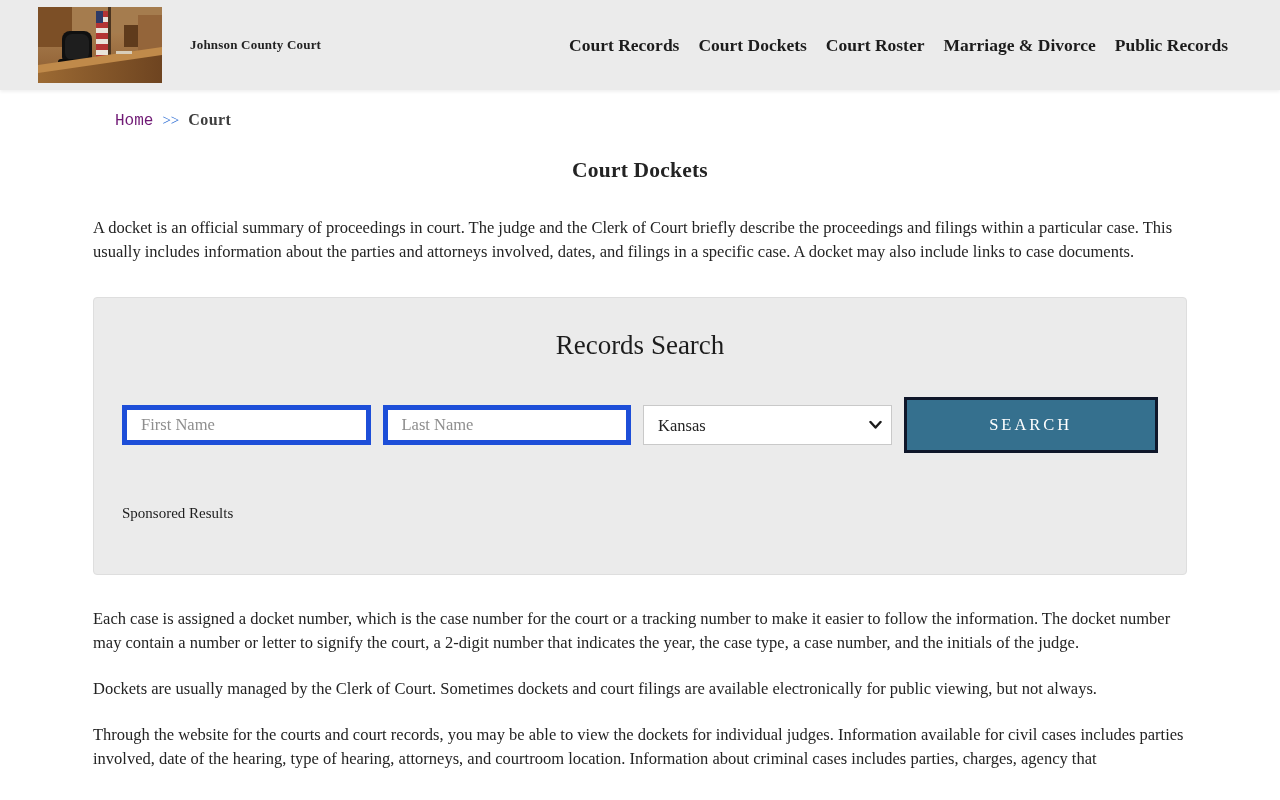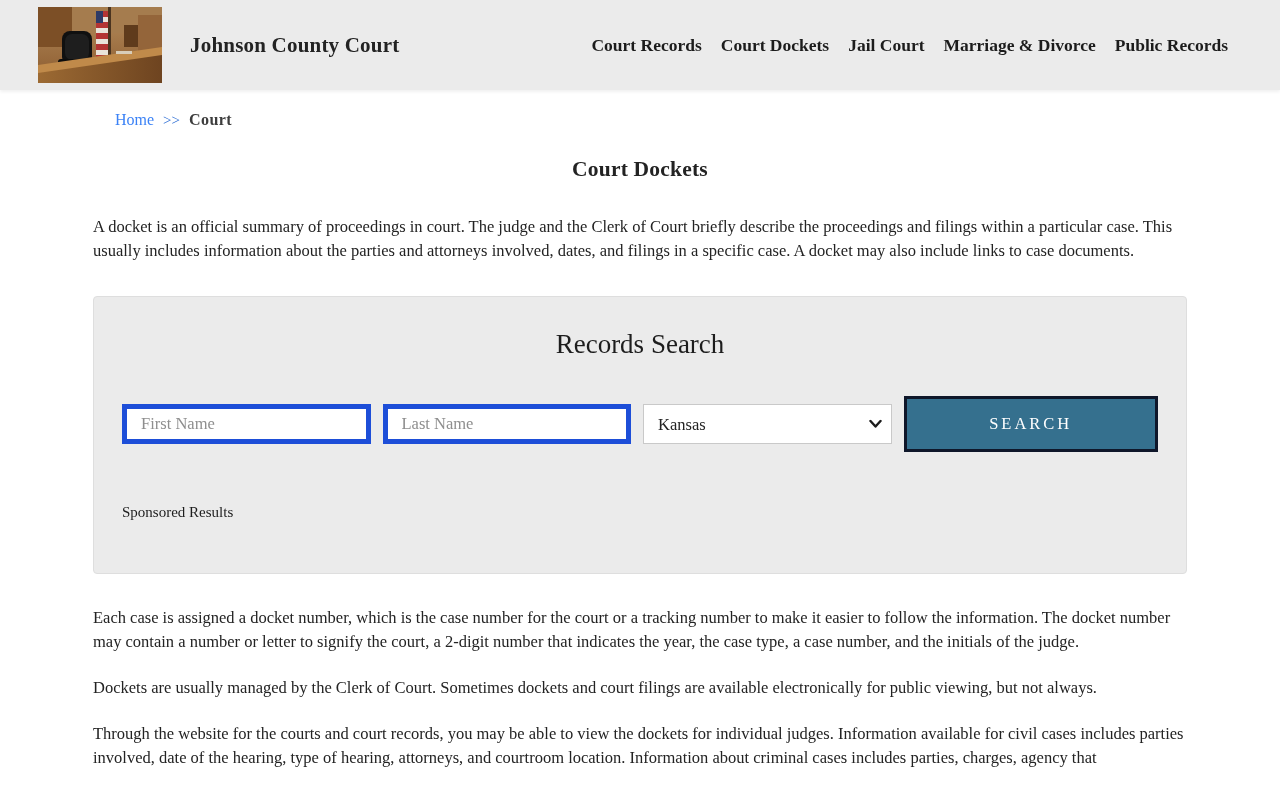--- a/index.html
+++ b/index.html
@@ -19,21 +19,21 @@
     padding: 0 52px 0 38px;
     box-shadow: 0 2px 3px rgba(0,0,0,0.06);
   }
   .logo {
     width: 124px;
     height: 76px;
     flex: 0 0 auto;
     display: block;
   }
   .site-title {
-    font-size: 21px;
+    font-size: 13px;
     font-weight: bold;
     margin-left: 28px;
     letter-spacing: 0.2px;
     white-space: nowrap;
   }
   .nav {
     margin-left: auto;
     display: flex;
     gap: 19px;
     align-items: center;
@@ -52,23 +52,24 @@
     max-width: 1116px;
     margin: 0 auto;
     padding: 0 11px;
   }
   .breadcrumb {
     margin-top: 21px;
     padding-left: 22px;
     font-size: 16px;
   }
   .breadcrumb .home {
-    color: #3b82f6;
+    color: #701a75;
     text-decoration: none;
     cursor: pointer;
+    font-family: Liberation Mono, monospace;
   }
   .breadcrumb .sep {
     color: #2a6bd4;
     margin: 0 9px;
     font-size: 15px;
   }
   .breadcrumb .current {
     color: #3d3d3d;
     font-weight: bold;
     letter-spacing: 0.4px;
@@ -210,21 +211,21 @@
     <polygon points="0,62 124,44 124,76 0,76" fill="url(#bench)"></polygon>
     <polygon points="0,58 124,40 124,48 0,66" fill="#c08a4a"></polygon>
     <rect x="78" y="44" width="16" height="3" fill="#d8cdb9"></rect>
   </svg>
 
   <div class="site-title">Johnson County Court</div>
 
   <div class="nav">
     <a>Court Records</a>
     <a>Court Dockets</a>
-    <a>Jail Court</a>
+    <a>Court Roster</a>
     <a>Marriage &amp; Divorce</a>
     <a>Public Records</a>
   </div>
 </div>
 
 <div class="container">
 
   <div class="breadcrumb">
     <a class="home">Home</a><span class="sep">&gt;&gt;</span><span class="current">Court</span>
   </div>

